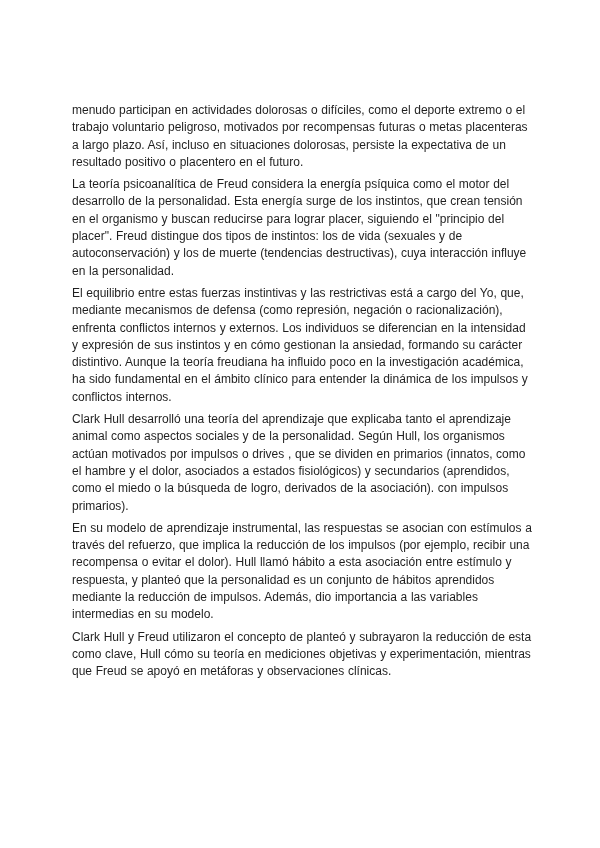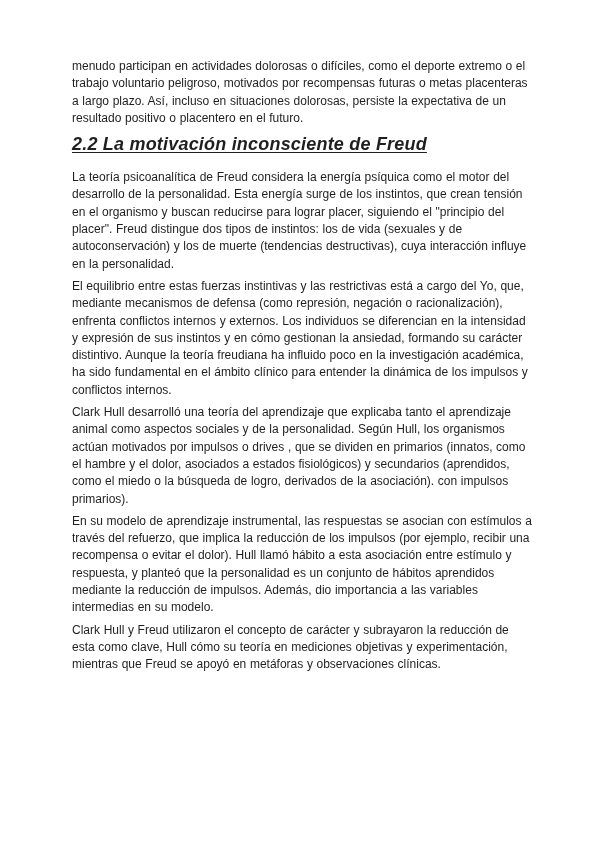--- a/index.html
+++ b/index.html
@@ -5,21 +5,21 @@
   html, body {
     margin: 0;
     padding: 0;
     background: #ffffff;
   }
   .page {
     box-sizing: border-box;
     width: 600px;
     height: 744px;
     background: #ffffff;
-    padding: 58px 66px 40px 72px;
+    padding: 102px 66px 40px 72px;
     font-family: "Liberation Sans", "DejaVu Sans", sans-serif;
     color: #1f1f1f;
     overflow: hidden;
   }
   .doc {
     width: 462px;
   }
   .para {
     font-size: 12px;
     line-height: 17.3px;
@@ -39,20 +39,19 @@
   }
   .italic-term {
   }
 </style>
 </head>
 <body>
 
 <div class="page" style="background: rgb(255, 255, 255); color: rgb(31, 31, 31);">
   <div class="doc" id="doc">
       <p class="para"><span class="text-run">menudo participan en actividades dolorosas o difíciles, como el deporte extremo o el trabajo voluntario peligroso, motivados por recompensas futuras o metas placenteras a largo plazo. Así, incluso en situaciones dolorosas, persiste la expectativa de un resultado positivo o placentero en el futuro.</span></p>
-      <h2 class="heading">2.2 La motivación inconsciente de Freud</h2>
       <p class="para"><span class="text-run">La teoría psicoanalítica de Freud considera la energía psíquica como el motor del desarrollo de la personalidad. Esta energía surge de los instintos, que crean tensión en el organismo y buscan reducirse para lograr placer, siguiendo el "principio del placer". Freud distingue dos tipos de instintos: los de vida (sexuales y de autoconservación) y los de muerte (tendencias destructivas), cuya interacción influye en la personalidad.</span></p>
       <p class="para"><span class="text-run">El equilibrio entre estas fuerzas instintivas y las restrictivas está a cargo del Yo, que, mediante mecanismos de defensa (como represión, negación o racionalización), enfrenta conflictos internos y externos. Los individuos se diferencian en la intensidad y expresión de sus instintos y en cómo gestionan la ansiedad, formando su carácter distintivo. Aunque la teoría freudiana ha influido poco en la investigación académica, ha sido fundamental en el ámbito clínico para entender la dinámica de los impulsos y conflictos internos.</span></p>
       <p class="para"><span class="text-run">Clark Hull desarrolló una teoría del aprendizaje que explicaba tanto el aprendizaje animal como aspectos sociales y de la personalidad. Según Hull, los organismos actúan motivados por impulsos o </span><span class="italic-term">drives</span><span class="text-run"> , que se dividen en primarios (innatos, como el hambre y el dolor, asociados a estados fisiológicos) y secundarios (aprendidos, como el miedo o la búsqueda de logro, derivados de la asociación). con impulsos primarios).</span></p>
       <p class="para"><span class="text-run">En su modelo de aprendizaje instrumental, las respuestas se asocian con estímulos a través del refuerzo, que implica la reducción de los impulsos (por ejemplo, recibir una recompensa o evitar el dolor). Hull llamó </span><span class="italic-term">hábito</span><span class="text-run"> a esta asociación entre estímulo y respuesta, y planteó que la personalidad es un conjunto de hábitos aprendidos mediante la reducción de impulsos. Además, dio importancia a las variables intermedias en su modelo.</span></p>
-      <p class="para"><span class="text-run">Clark Hull y Freud utilizaron el concepto de </span><span class="italic-term">carácter</span><span class="text-run"> y subrayaron la reducción de esta como clave, Hull cómo su teoría en mediciones objetivas y experimentación, mientras que Freud se apoyó en metáforas y observaciones clínicas.</span></p>
+      <p class="para"><span class="text-run">Clark Hull y Freud utilizaron el concepto de </span><span class="italic-term">planteó</span><span class="text-run"> y subrayaron la reducción de esta como clave, Hull cómo su teoría en mediciones objetivas y experimentación, mientras que Freud se apoyó en metáforas y observaciones clínicas.</span></p>
     </div>
 </div>
 
 </body></html>

